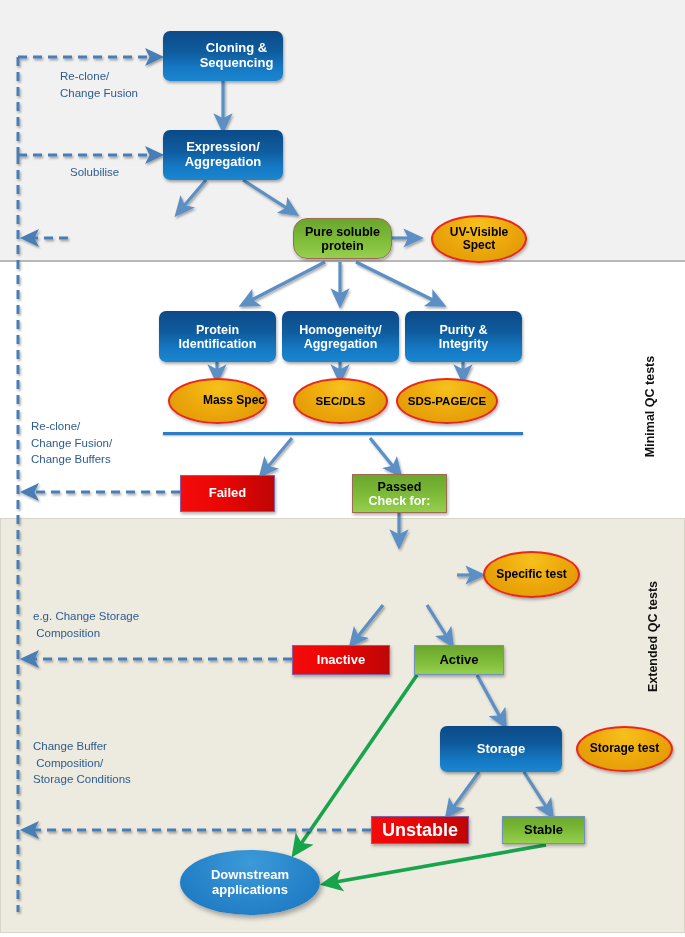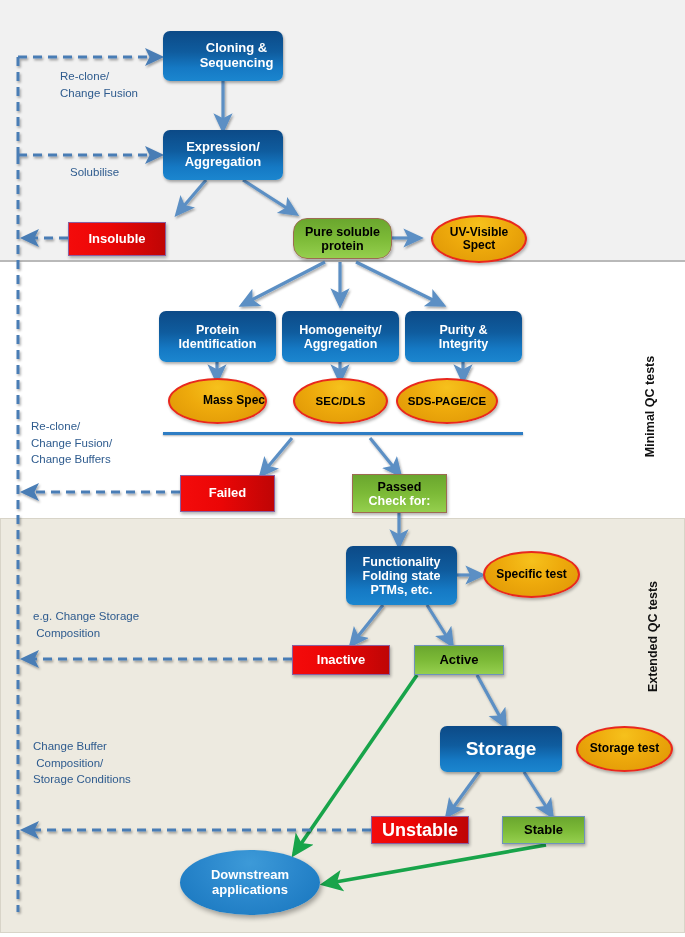--- a/index.html
+++ b/index.html
@@ -145,25 +145,20 @@
       </div>
   </div>
 
   <div class="node blue" style="left:163px;top:130px;width:120px;height:50px;font-size:13px;">
     <div>
         <span>Expression/</span>
          <span>Aggregation</span>
       </div>
   </div>
 
-  <div class="node red" style="left:68px;top:222px;width:98px;height:34px;font-size:13px;">
-    <div>
-        <span>Insoluble</span>
-      </div>
-  </div>
 
   <div class="node green" style="left:293px;top:218px;width:99px;height:41px;font-size:12.5px;border-radius:14px;">
     <div>
         <span>Pure soluble</span>
          <span>protein</span>
       </div>
   </div>
 
   <div class="node ellipse" style="left:431px;top:215px;width:96px;height:48px;font-size:12px;">
     <div>
@@ -217,47 +212,40 @@
       </div>
   </div>
 
   <div class="node green" style="left:352px;top:474px;width:95px;height:39px;font-size:12.5px;">
     <div>
         <span>Passed</span>
          <span style="color:#ffffff;">Check for:</span>
       </div>
   </div>
 
-  <div class="node blue" style="left:346px;top:546px;width:111px;height:59px;font-size:12.5px;">
-    <div>
-        <span>Functionality</span>
-         <span>Folding state</span>
-         <span>PTMs, etc.</span>
-      </div>
-  </div>
 
   <div class="node ellipse" style="left:483px;top:551px;width:97px;height:47px;font-size:12px;">
     <div>
         <span>Specific  test</span>
       </div>
   </div>
 
   <div class="node red" style="left:292px;top:645px;width:98px;height:30px;font-size:13px;">
     <div>
         <span>Inactive</span>
       </div>
   </div>
 
   <div class="node green green-blue-border" style="left:414px;top:645px;width:90px;height:30px;font-size:13px;">
     <div>
         <span>Active</span>
       </div>
   </div>
 
-  <div class="node blue" style="left:440px;top:726px;width:122px;height:46px;font-size:19px;">
+  <div class="node blue" style="left:440px;top:726px;width:122px;height:46px;font-size:13px;">
     <div>
         <span>Storage</span>
       </div>
   </div>
 
   <div class="node ellipse" style="left:576px;top:726px;width:97px;height:46px;font-size:12px;">
     <div>
         <span>Storage  test</span>
       </div>
   </div>

